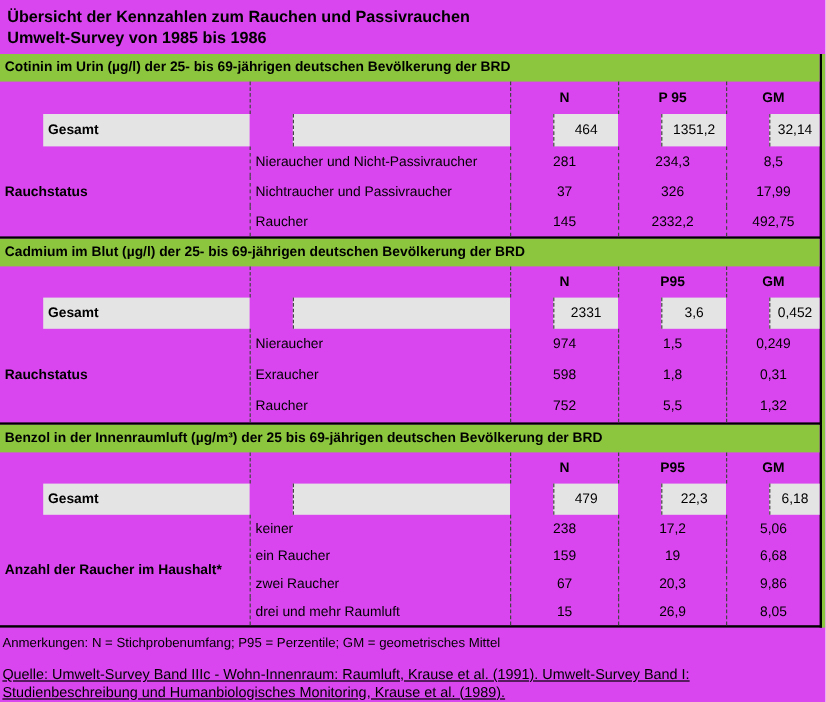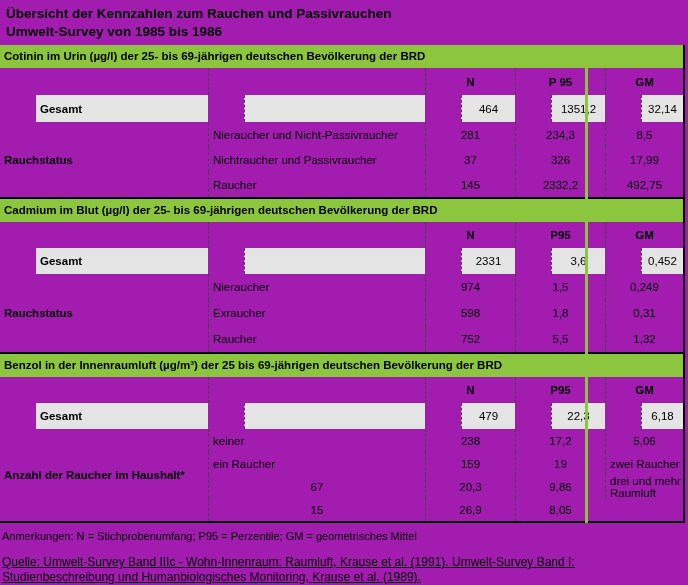--- a/index.html
+++ b/index.html
@@ -1,24 +1,24 @@
 <!DOCTYPE html>
 <html><head>
 <meta charset="utf-8">
 <style>
   html, body { margin: 0; padding: 0; background: #fff; }
   .page {
     width: 688px; height: 585px; box-sizing: border-box;
-    background: #a21caf; color: #000; position: relative; overflow: hidden;
+    background: #d946ef; color: #000; position: relative; overflow: hidden;
     font-family: "Liberation Sans", sans-serif;
   }
   .title-block { height: 45px; box-sizing: border-box; padding: 5px 0 0 6px; }
   .title-line { font-weight: bold; font-size: 13.5px; line-height: 17.5px; }
 
-  .tables { position: relative; width: 588px; }
+  .tables { position: relative; width: 688px; }
   .green-strip { position: absolute; top: 0; right: 0; bottom: 0; width: 3px; background: #8cc63e; }
 
   .section { width: 685px; box-sizing: border-box; border-right: 2px solid #000; border-bottom: 2px solid #000; }
   .sec-header {
     height: 23px; line-height: 23px; background: #8cc63e;
     font-weight: bold; font-size: 11.5px; padding-left: 4px;
     white-space: nowrap; overflow: hidden;
   }
   .grid { display: grid; grid-template-columns: 208px 217px 90px 90px 78px; }
   .g1 { grid-template-rows: 27px 27px 25px 25px 25px; }
@@ -138,20 +138,21 @@
         <div class="c group span4">Anzahl der Raucher im Haushalt*</div>
 
         <div class="c sub dash">keiner</div>
         <div class="c num dash">238</div>
         <div class="c num dash">17,2</div>
         <div class="c num dash">5,06</div>
 
         <div class="c sub dash">ein Raucher</div>
         <div class="c num dash">159</div>
         <div class="c num dash">19</div>
+        <div class="c num dash">6,68</div>
 
         <div class="c sub dash">zwei Raucher</div>
         <div class="c num dash">67</div>
         <div class="c num dash">20,3</div>
         <div class="c num dash">9,86</div>
 
         <div class="c sub dash">drei und mehr Raumluft</div>
         <div class="c num dash">15</div>
         <div class="c num dash">26,9</div>
         <div class="c num dash">8,05</div>

